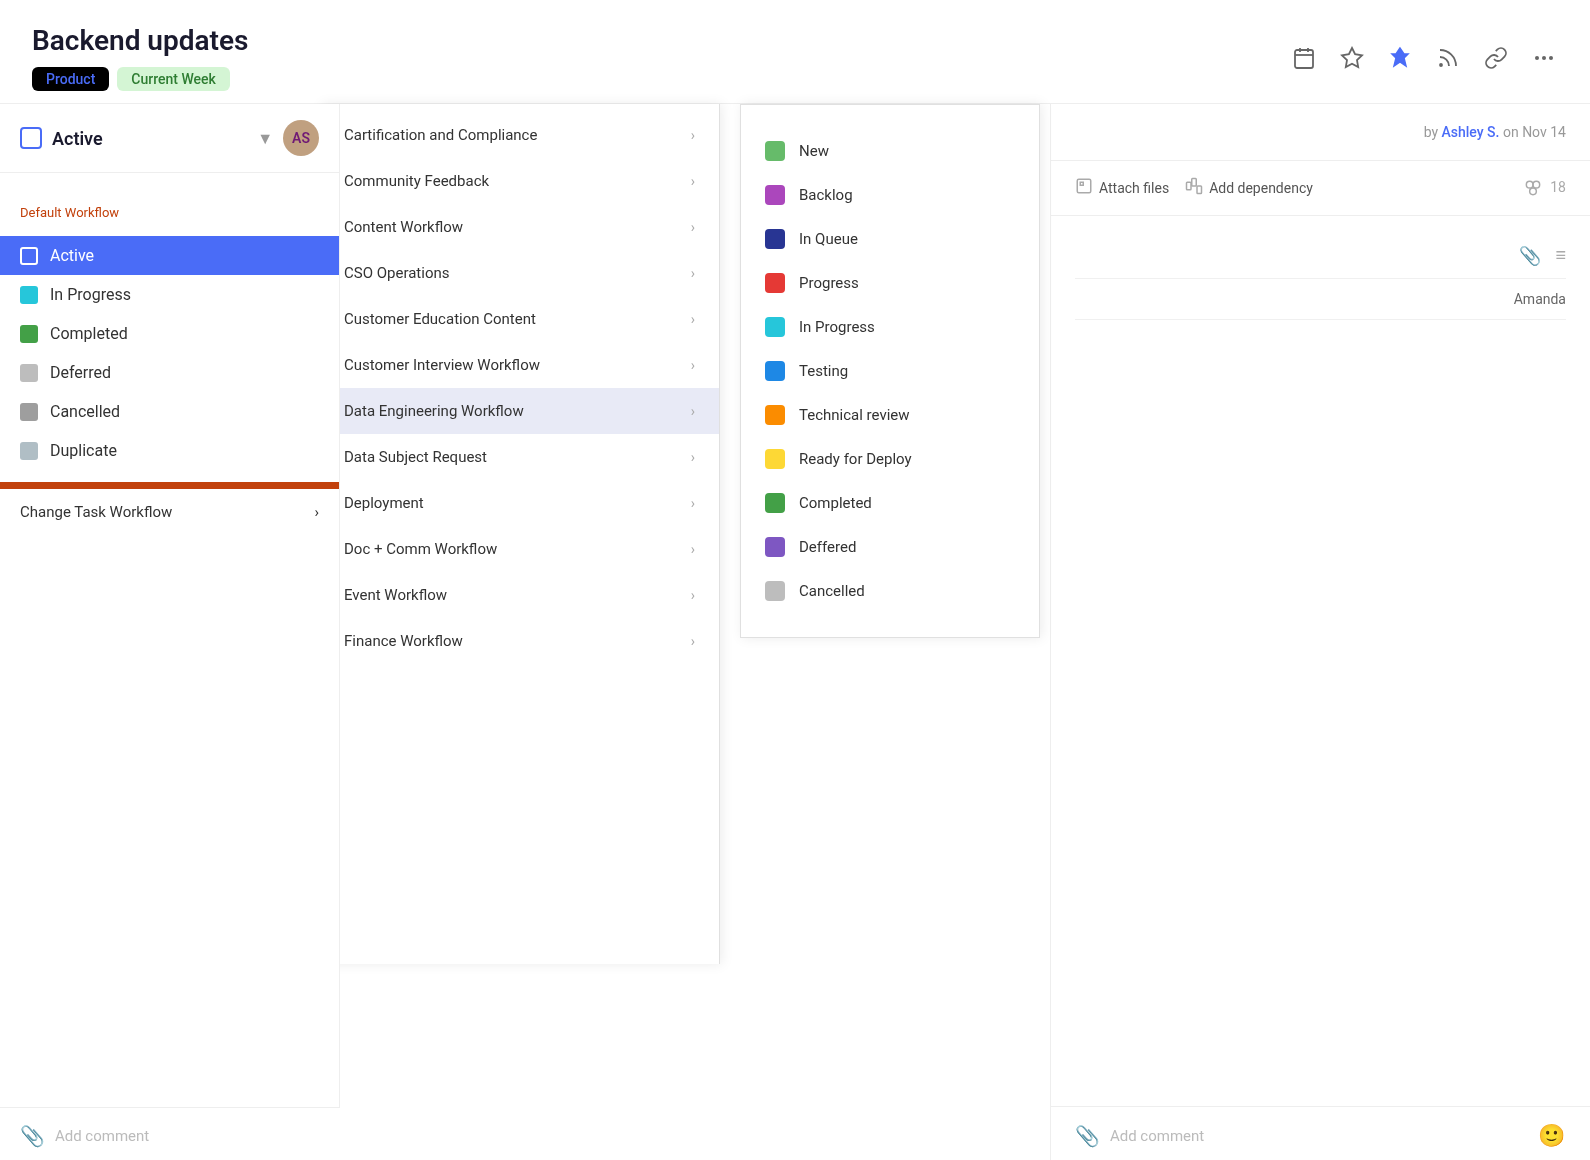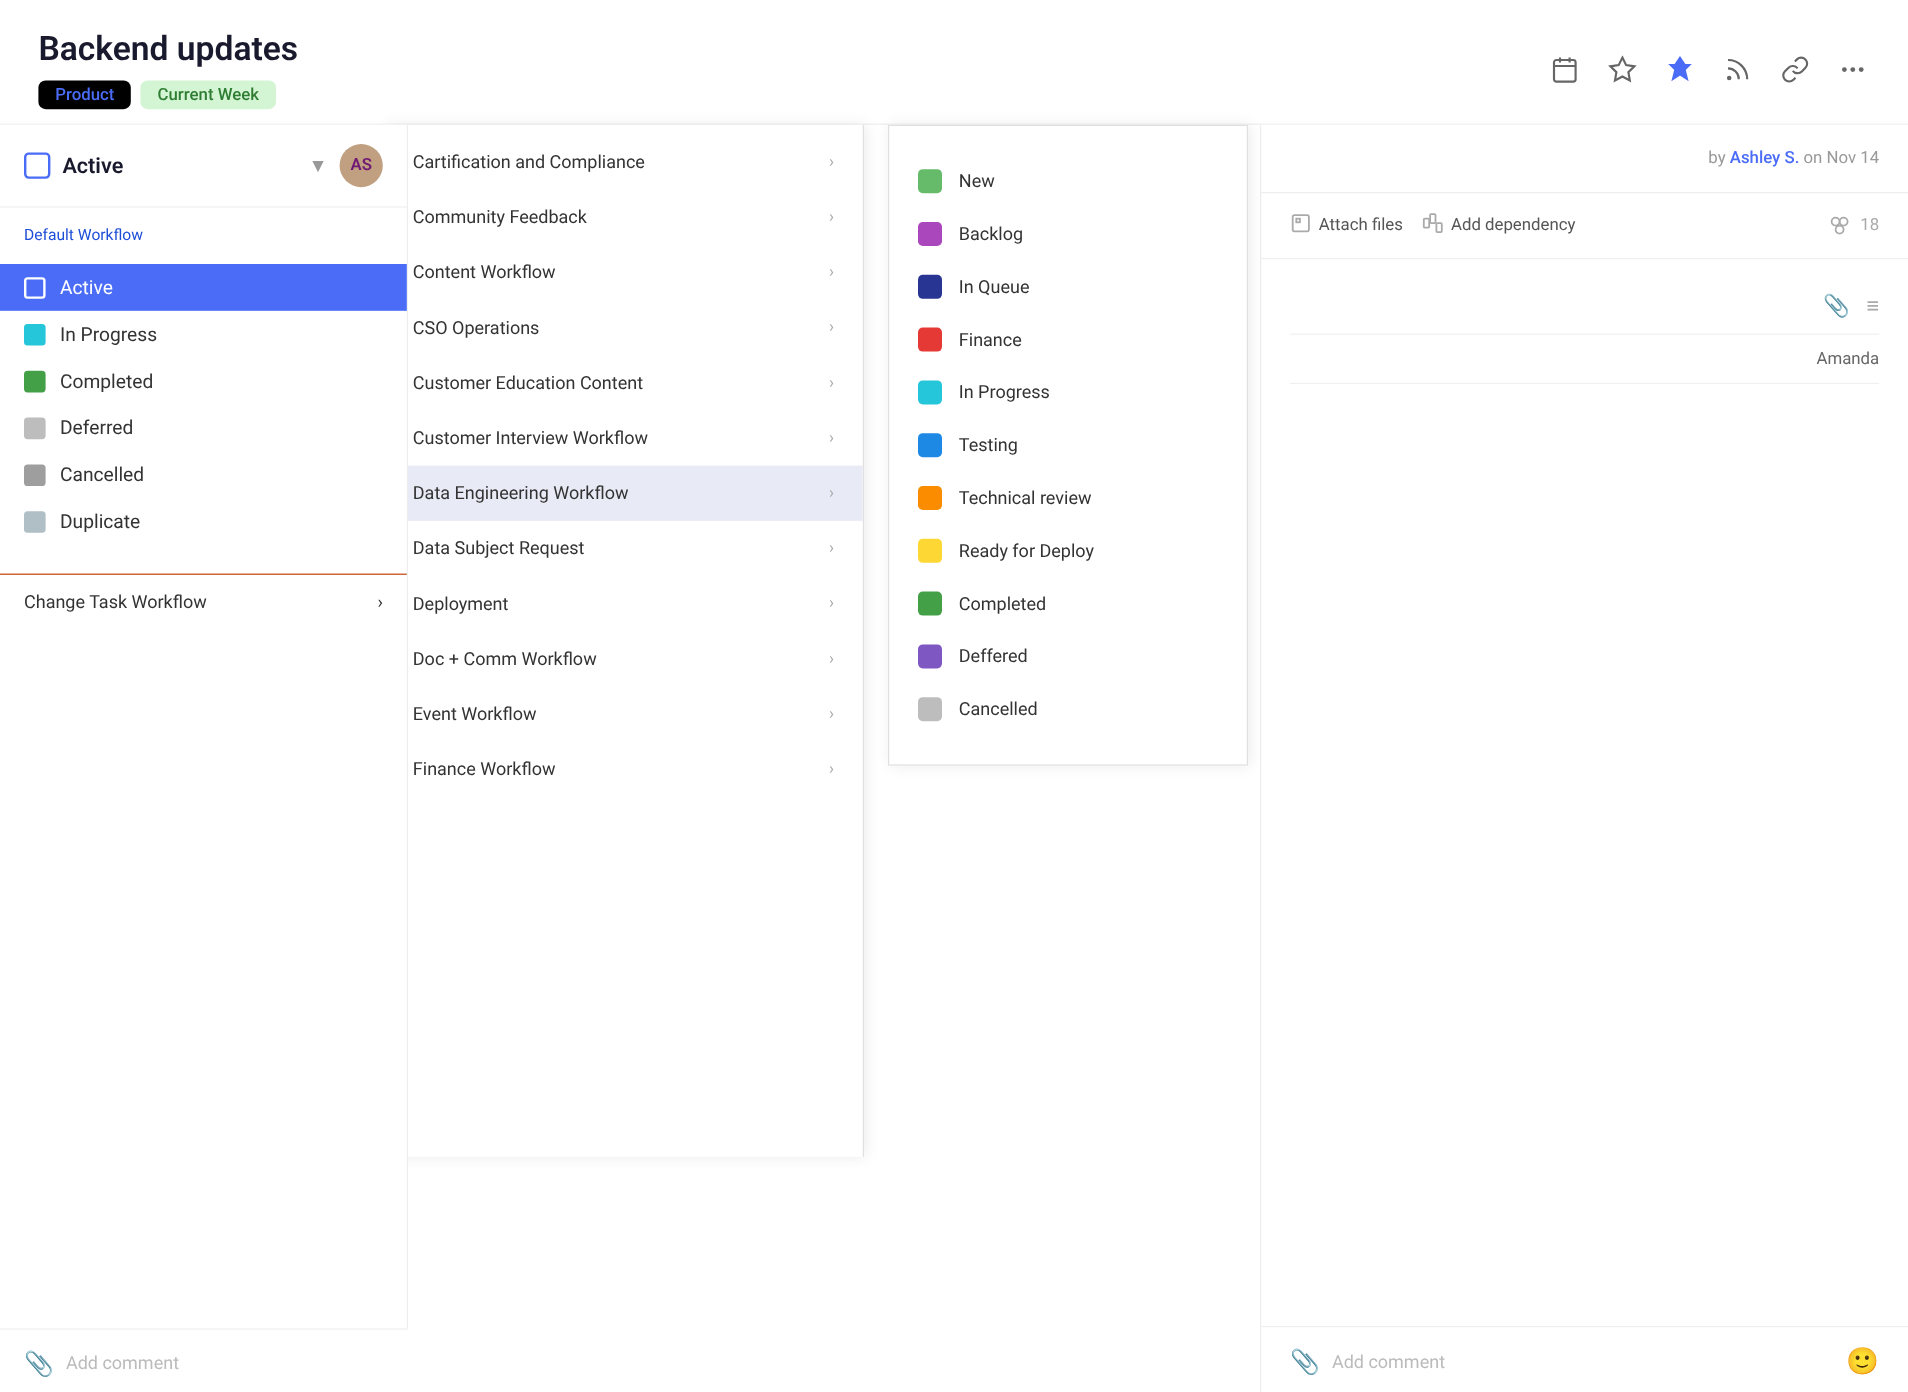--- a/index.html
+++ b/index.html
@@ -129,22 +129,23 @@
       font-size: 14px;
       font-weight: 600;
     }
 
     
     .workflow-section {
       padding: 16px 20px 8px 20px;
     }
     .workflow-title {
       font-size: 13px;
-      color: #1d4ed8;
+      color: #c2410c;
       margin-bottom: 8px;
+      margin-top: 16px;
     }
 
     .status-list {
       list-style: none;
     }
     .status-item {
       display: flex;
       align-items: center;
       gap: 12px;
       padding: 10px 20px;
@@ -177,22 +178,22 @@
     .dot-duplicate { background: #b0bec5; }
 
     .change-workflow {
       display: flex;
       align-items: center;
       justify-content: space-between;
       padding: 14px 20px;
       font-size: 15px;
       color: #333;
       cursor: pointer;
-      border-top: 1px solid #c2410c;
-      margin-top: 24px;
+      border-top: 7px solid #c2410c;
+      margin-top: 12px;
     }
 
     
     .comment-bar {
       position: absolute;
       bottom: 0;
       left: 0;
       width: 340px;
       padding: 16px 20px;
       border-top: 1px solid #eee;
@@ -545,21 +546,21 @@
       <div class="status-option">
         <div class="status-color-dot col-backlog"></div>
         <span>Backlog</span>
       </div>
       <div class="status-option">
         <div class="status-color-dot col-inqueue"></div>
         <span>In Queue</span>
       </div>
       <div class="status-option">
         <div class="status-color-dot col-blocked"></div>
-        <span>Finance</span>
+        <span>Progress</span>
       </div>
       <div class="status-option">
         <div class="status-color-dot col-inprogress"></div>
         <span>In Progress</span>
       </div>
       <div class="status-option">
         <div class="status-color-dot col-testing"></div>
         <span>Testing</span>
       </div>
       <div class="status-option">

